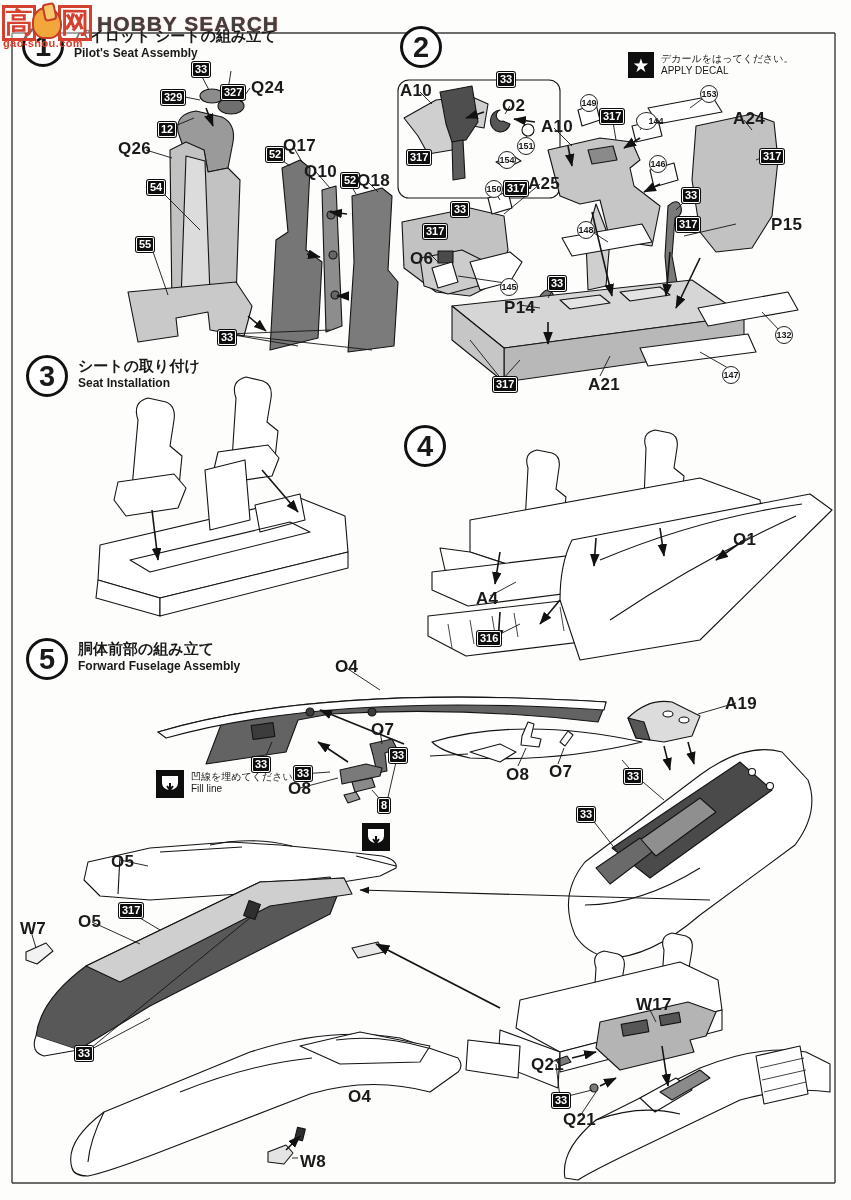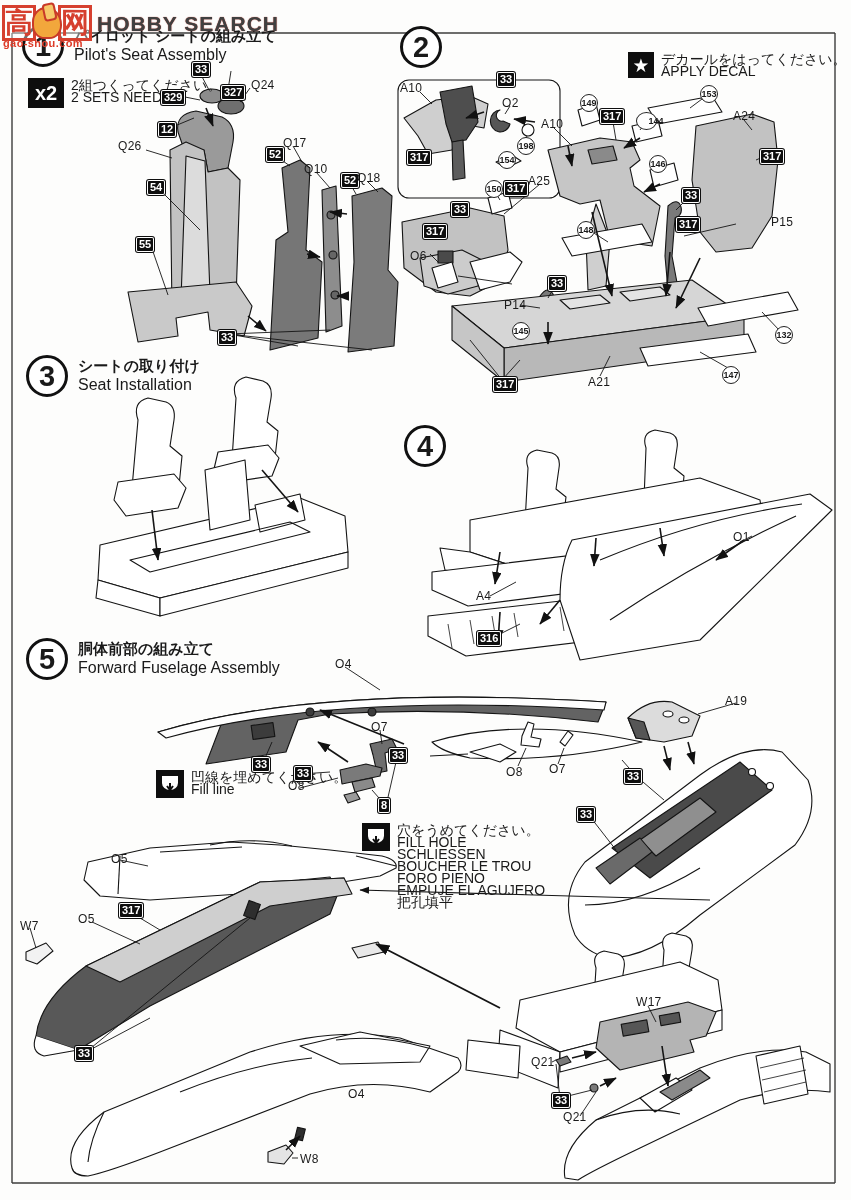--- a/index.html
+++ b/index.html
@@ -3,38 +3,38 @@
 <meta charset="utf-8">
 <style>
   *{margin:0;padding:0;box-sizing:border-box}
   html,body{background:#9a9a9a}
   .page{position:relative;width:851px;height:1200px;background:#fdfdfc;
         font-family:"Liberation Sans",sans-serif;color:#1a1a1a;overflow:hidden}
   svg.art{position:absolute;left:0;top:0;z-index:1;pointer-events:none}
   
   #labels{position:absolute;left:0;top:0;width:100%;height:100%;z-index:3}
   .lbl{position:absolute;white-space:nowrap;line-height:1}
-  .lbl.plain{font-size:12px;font-weight:400;letter-spacing:.3px}
+  .lbl.plain{font-size:17px;font-weight:700;letter-spacing:.3px}
   .lbl.box{background:#0e0e0e;color:#fff;font-size:11px;font-weight:700;
            padding:1px 3px;border-radius:2px;box-shadow:inset 0 0 0 1px #fff,0 0 0 1px #0e0e0e;line-height:13px}
   .lbl.circ{width:18px;height:18px;border:1.4px solid #222;border-radius:50%;
             font-size:9px;font-weight:700;display:flex;align-items:center;justify-content:center;background:#fff}
   
   .step{position:absolute;display:flex;gap:10px;align-items:flex-start;z-index:3}
   .step-num{width:42px;height:42px;border:3px solid #111;border-radius:50%;display:flex;
             align-items:center;justify-content:center;font-size:29px;font-weight:800;background:#fff}
   .t-ja{font-size:15px;font-weight:700;padding-top:2px}
-  .t-en{font-size:16px;font-weight:400}
+  .t-en{font-size:12px;font-weight:700}
   
   .note{position:absolute;display:flex;gap:7px;z-index:3}
   .blackbox{background:#0e0e0e;color:#fff;display:flex;align-items:center;justify-content:center;font-weight:800}
   .x2box{width:36px;height:30px;font-size:20px}
   .starbox{width:26px;height:26px;font-size:16px}
   .fillbox{width:28px;height:28px}
-  .note-lines{font-size:14px;line-height:12px;padding-top:1px}
+  .note-lines{font-size:10px;line-height:12px;padding-top:1px}
   
   .wm{position:absolute;left:2px;top:5px;z-index:4;line-height:1}
   .wm-row{display:flex;align-items:center}
   .wm-box{border:3px solid #d6402f;color:#d6402f;font-weight:800;font-size:28px;width:34px;height:36px;
           display:flex;align-items:center;justify-content:center;background:rgba(255,255,255,.4)}
   .wm-fist{width:30px;height:32px;margin:0 -4px;border:2px solid #c93a28;border-radius:46% 54% 42% 42%;
            background:#f2a73c;position:relative;z-index:1}
   .wm-fist:before{content:"";position:absolute;left:9px;top:-6px;width:9px;height:14px;background:#f6c86a;
                   border:2px solid #c93a28;border-radius:4px;transform:rotate(-12deg)}
   .wm-brand{font-size:21px;font-weight:800;color:#404040;letter-spacing:1px;margin-left:5px;
@@ -405,27 +405,20 @@
     <div class="step-num">4</div>
   </div>
   <div class="step" style="left:26px;top:638px">
     <div class="step-num">5</div>
     <div class="step-titles">
       <div class="t-ja">胴体前部の組み立て</div>
       <div class="t-en">Forward Fuselage Assembly</div>
     </div>
   </div>
 
-  <div class="note" style="left:28px;top:78px">
-    <div class="blackbox x2box">x2</div>
-    <div class="note-lines">
-      <div>2組つくってください。</div>
-      <div>2 SETS NEEDED</div>
-    </div>
-  </div>
 
   <div class="note" style="left:628px;top:52px">
     <div class="blackbox starbox">★</div>
     <div class="note-lines">
       <div>デカールをはってください。</div>
       <div>APPLY  DECAL</div>
     </div>
   </div>
 
   <div class="note" style="left:156px;top:770px">
@@ -440,29 +433,20 @@
       <div>Fill line</div>
     </div>
   </div>
 
   <div class="note" style="left:362px;top:823px">
     <div class="blackbox fillbox">
       <svg width="20" height="20" viewBox="0 0 20 20">
           <path d="M2,2 h16 v7 a8,7 0 0 1 -16,0 Z" fill="#fff"></path>
           <path d="M10,9 v6 M7,12 l3,4 l3,-4" stroke="#0e0e0e" stroke-width="2" fill="none"></path>
         </svg>
-    </div>
-    <div class="note-lines">
-      <div>穴をうめてください。</div>
-      <div>FILL HOLE</div>
-      <div>SCHLIESSEN</div>
-      <div>BOUCHER LE TROU</div>
-      <div>FORO PIENO</div>
-      <div>EMPUJE EL AGUJERO</div>
-      <div>把孔填平</div>
     </div>
   </div>
 
   <div id="labels">
       <span class="lbl box" style="left: 192px; top: 62px;">33</span>
       <span class="lbl box" style="left: 221px; top: 62px; margin-top: 23px;">327</span>
       <span class="lbl plain" style="left: 251px; top: 79px;">Q24</span>
       <span class="lbl box" style="left: 161px; top: 90px;">329</span>
       <span class="lbl box" style="left: 158px; top: 122px;">12</span>
       <span class="lbl plain" style="left: 118px; top: 140px;">Q26</span>
@@ -470,42 +454,42 @@
       <span class="lbl plain" style="left: 283px; top: 137px;">Q17</span>
       <span class="lbl plain" style="left: 304px; top: 163px;">Q10</span>
       <span class="lbl box" style="left: 341px; top: 173px;">52</span>
       <span class="lbl plain" style="left: 357px; top: 172px;">Q18</span>
       <span class="lbl box" style="left: 147px; top: 180px;">54</span>
       <span class="lbl box" style="left: 136px; top: 237px;">55</span>
       <span class="lbl box" style="left: 218px; top: 330px;">33</span>
       <span class="lbl plain" style="left: 400px; top: 82px;">A10</span>
       <span class="lbl box" style="left: 497px; top: 72px;">33</span>
       <span class="lbl plain" style="left: 502px; top: 97px;">O2</span>
-      <span class="lbl circ" style="left: 517px; top: 137px;">198</span>
+      <span class="lbl circ" style="left: 517px; top: 137px;">151</span>
       <span class="lbl circ" style="left: 498px; top: 151px;">154</span>
       <span class="lbl box" style="left: 407px; top: 150px;">317</span>
       <span class="lbl circ" style="left: 580px; top: 94px;">149</span>
       <span class="lbl box" style="left: 600px; top: 109px;">317</span>
       <span class="lbl circ" style="left: 636px; top: 112px; padding-left: 19px;">144</span>
       <span class="lbl plain" style="left: 541px; top: 118px;">A10</span>
       <span class="lbl circ" style="left: 649px; top: 155px;">146</span>
       <span class="lbl circ" style="left: 700px; top: 85px;">153</span>
       <span class="lbl plain" style="left: 733px; top: 110px;">A24</span>
       <span class="lbl box" style="left: 760px; top: 149px;">317</span>
       <span class="lbl box" style="left: 682px; top: 188px;">33</span>
       <span class="lbl box" style="left: 676px; top: 217px;">317</span>
       <span class="lbl plain" style="left: 728px; top: 216px; margin-left: 43px;">P15</span>
       <span class="lbl circ" style="left: 577px; top: 221px;">148</span>
       <span class="lbl plain" style="left: 528px; top: 175px;">A25</span>
       <span class="lbl box" style="left: 504px; top: 181px;">317</span>
       <span class="lbl circ" style="left: 485px; top: 180px;">150</span>
       <span class="lbl box" style="left: 451px; top: 202px;">33</span>
       <span class="lbl box" style="left: 423px; top: 224px;">317</span>
       <span class="lbl plain" style="left: 410px; top: 250px;">O6</span>
-      <span class="lbl circ" style="left: 512px; top: 278px; margin-top: 44px;">145</span>
+      <span class="lbl circ" style="left: 500px; top: 278px;">145</span>
       <span class="lbl box" style="left: 548px; top: 276px;">33</span>
       <span class="lbl plain" style="left: 504px; top: 299px;">P14</span>
       <span class="lbl box" style="left: 493px; top: 377px;">317</span>
       <span class="lbl plain" style="left: 588px; top: 376px;">A21</span>
       <span class="lbl circ" style="left: 775px; top: 326px;">132</span>
       <span class="lbl circ" style="left: 722px; top: 366px;">147</span>
       <span class="lbl plain" style="left: 733px; top: 531px;">O1</span>
       <span class="lbl plain" style="left: 476px; top: 590px;">A4</span>
       <span class="lbl box" style="left: 477px; top: 631px;">316</span>
       <span class="lbl plain" style="left: 335px; top: 658px;">O4</span>

